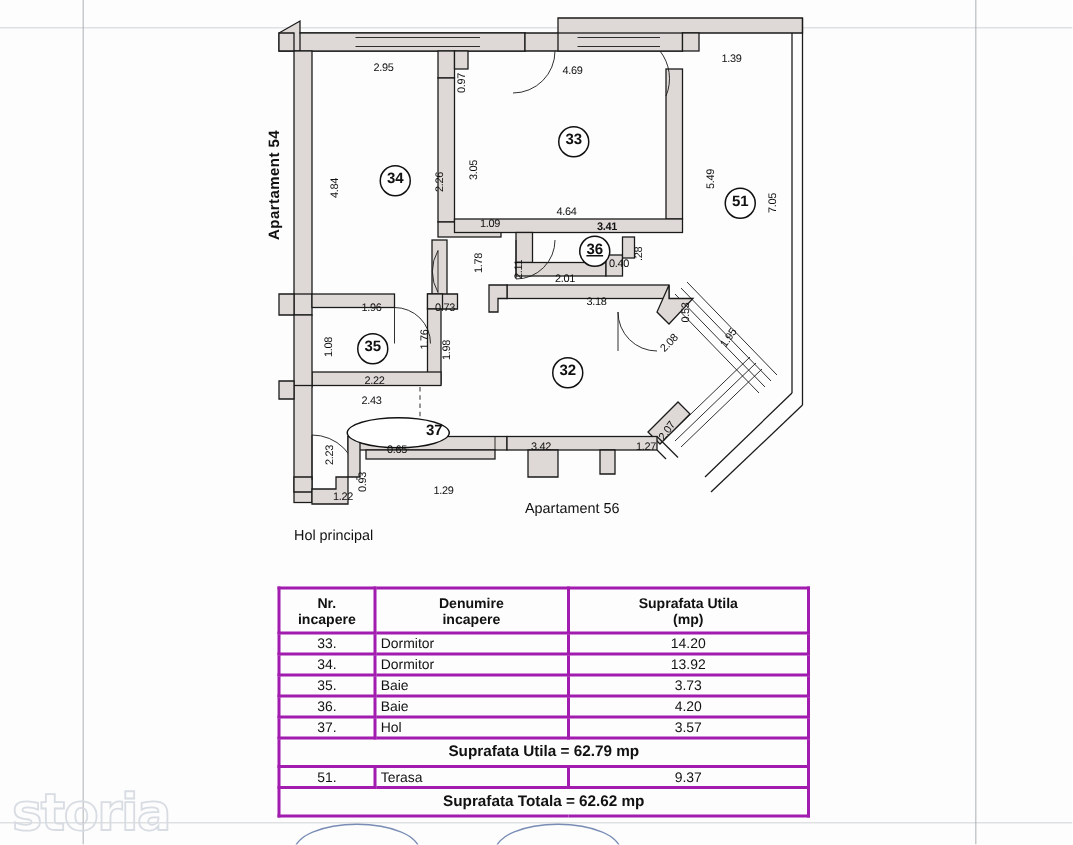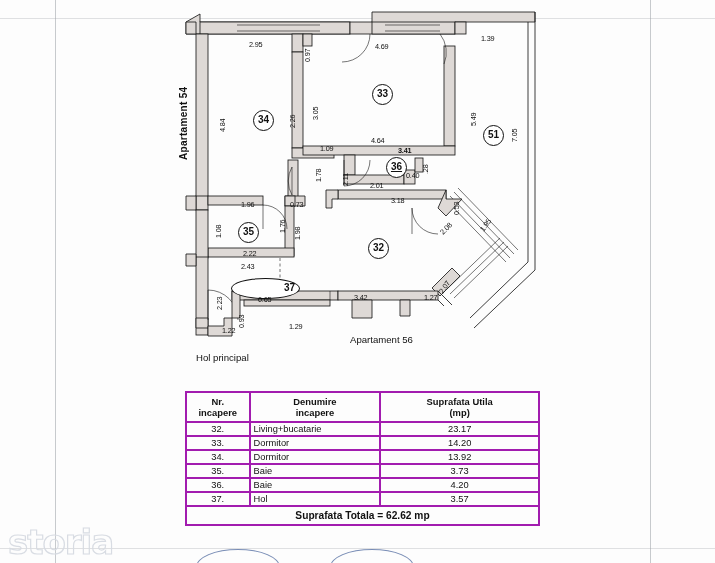--- a/index.html
+++ b/index.html
@@ -255,25 +255,20 @@
             <div>incapere</div>
           </th>
           <th style="width:165px;">
             <div>Suprafata Utila</div>
             <div>(mp)</div>
           </th>
         </tr>
       </thead>
       <tbody>
         <tr>
-          <td class="c-nr">32.</td>
-          <td class="c-nm">Living+bucatarie</td>
-          <td class="c-sa">23.17</td>
-        </tr>
-        <tr>
           <td class="c-nr">33.</td>
           <td class="c-nm">Dormitor</td>
           <td class="c-sa">14.20</td>
         </tr>
         <tr>
           <td class="c-nr">34.</td>
           <td class="c-nm">Dormitor</td>
           <td class="c-sa">13.92</td>
         </tr>
         <tr>
@@ -283,20 +278,28 @@
         </tr>
         <tr>
           <td class="c-nr">36.</td>
           <td class="c-nm">Baie</td>
           <td class="c-sa">4.20</td>
         </tr>
         <tr>
           <td class="c-nr">37.</td>
           <td class="c-nm">Hol</td>
           <td class="c-sa">3.57</td>
+        </tr>
+        <tr class="sum">
+          <td colspan="3">Suprafata Utila = 62.79 mp</td>
+        </tr>
+        <tr>
+          <td class="c-nr">51.</td>
+          <td class="c-nm">Terasa</td>
+          <td class="c-sa">9.37</td>
         </tr>
         <tr class="sum">
           <td colspan="3">Suprafata Totala = 62.62 mp</td>
         </tr>
       </tbody>
     </table>
   </div>
 
   <div class="stamp" style="left:196px;top:549px;width:82px;height:34px;">
       <span>&nbsp;</span>

